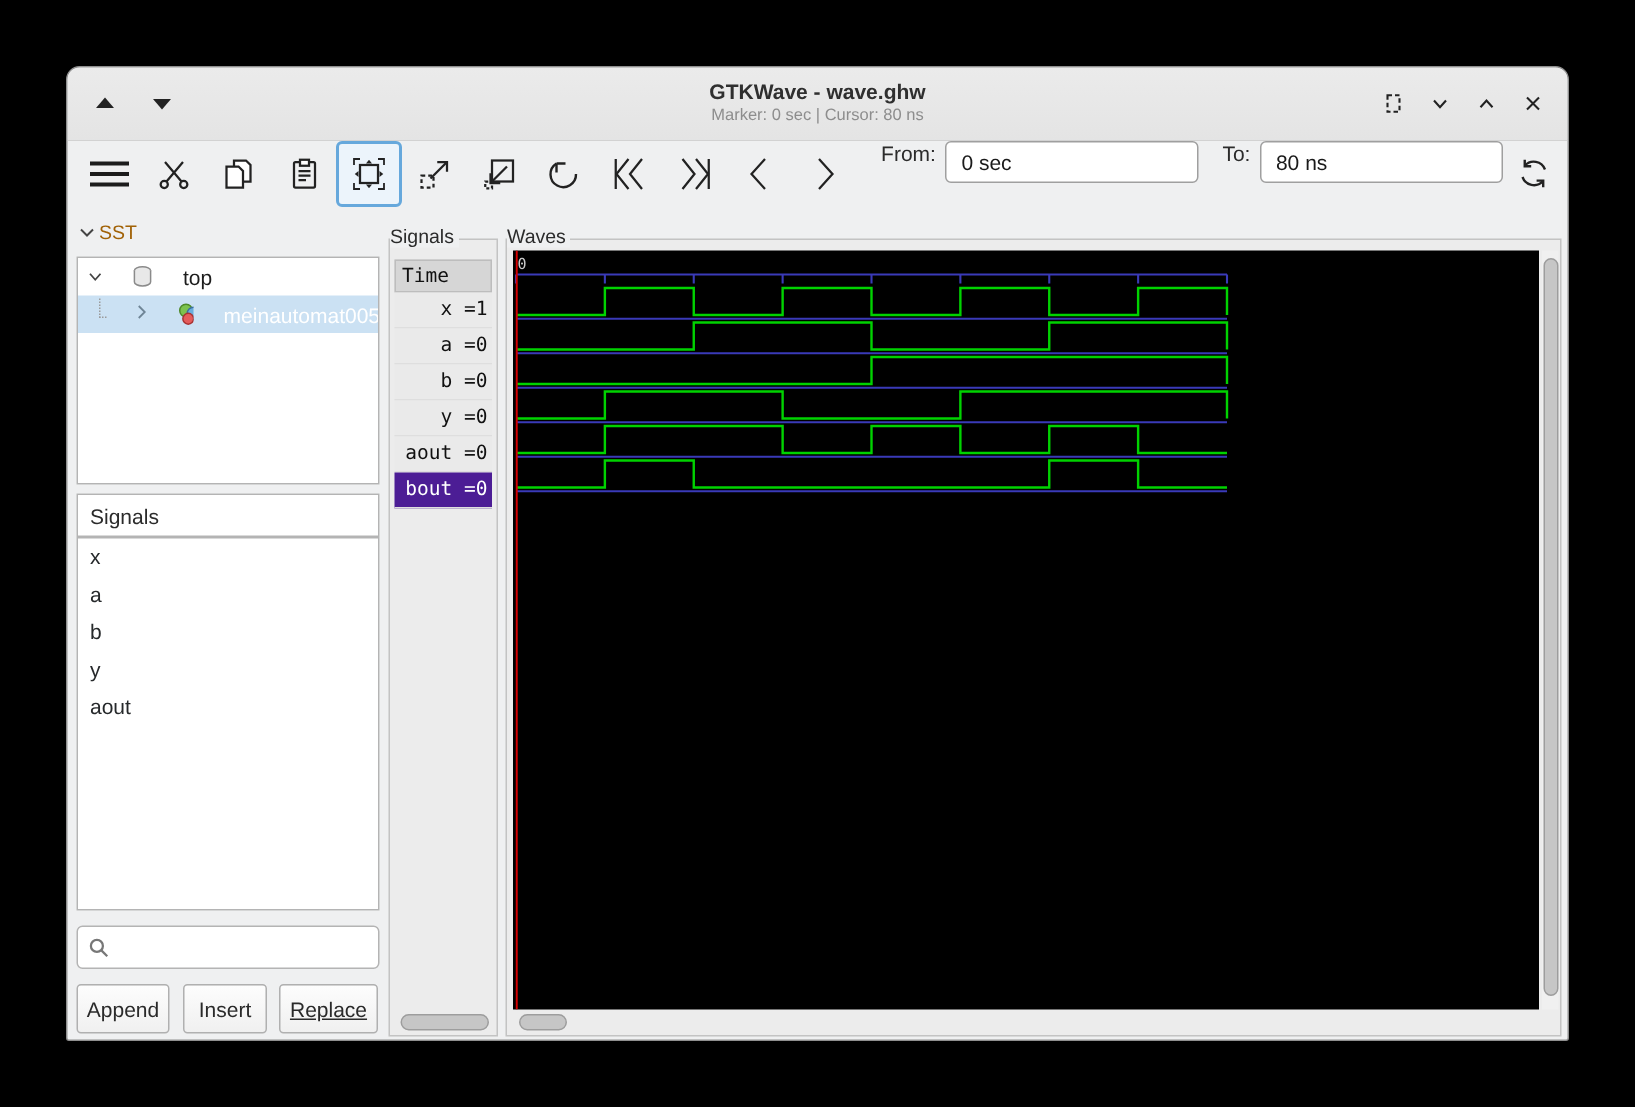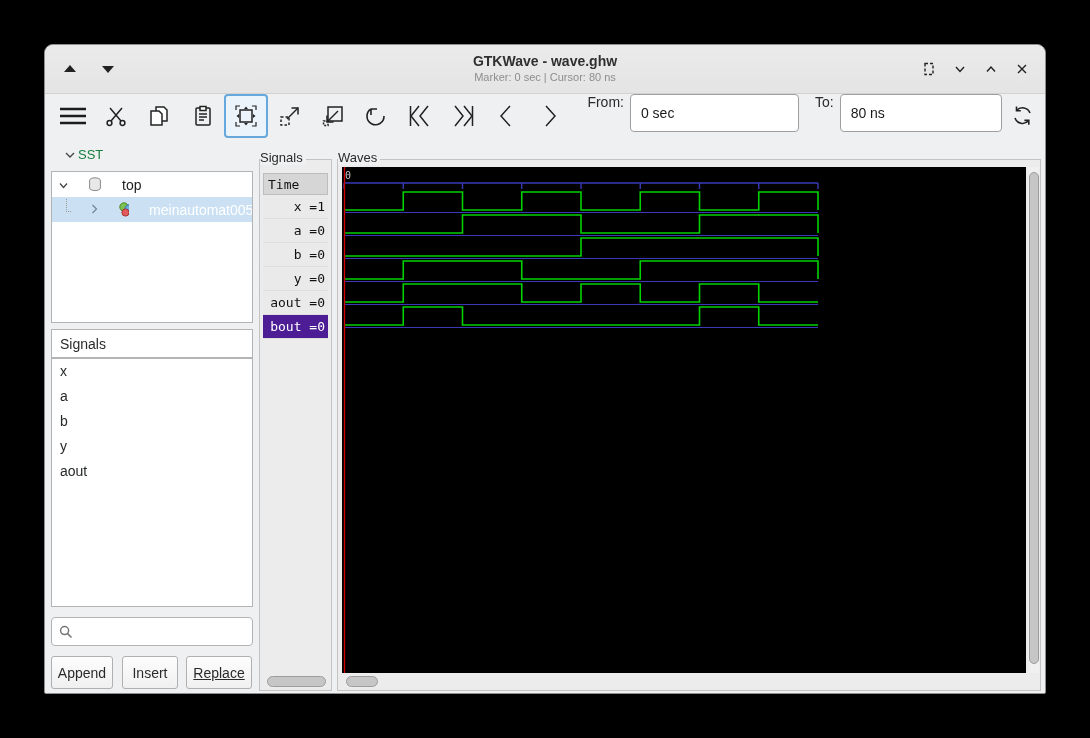--- a/index.html
+++ b/index.html
@@ -12,23 +12,23 @@
   .tb-btn{width:18px;height:18px;display:flex;align-items:center;justify-content:center;cursor:default;}
   .tb-center{position:absolute;left:0;top:0;width:100%;height:48px;text-align:center;pointer-events:none;}
   .tb-title{font-size:14px;font-weight:700;color:#2f2f2f;margin-top:8px;}
   .tb-sub{font-size:11px;color:#8d8d8d;margin-top:2px;}
   
   .toolbar{position:absolute;left:0;top:49px;width:100%;height:53px;display:flex;align-items:flex-start;padding-left:6px;box-sizing:border-box;}
   .tool{width:44px;height:44px;display:flex;align-items:center;justify-content:center;border-radius:4px;box-sizing:border-box;}
   .tool.active{border:2px solid #66a8dc;background:#ecf4fb;}
   .tool svg{display:block;}
   .fld-label{font-size:14px;color:#2b2b2b;margin:0 6px 0 16px;}
-  .fld{height:38px;border:1px solid #9f9f9f;border-radius:4px;background:#fff;font-size:14px;color:#1a1a1a;padding:0 10px;box-sizing:border-box;font-family:"Liberation Sans",sans-serif;}
-  
-  .sst-label{position:absolute;left:20px;top:102px;font-size:13px;color:#15803d;display:flex;align-items:center;gap:3px;}
+  .fld{height:28px;border:1px solid #9f9f9f;border-radius:4px;background:#fff;font-size:14px;color:#1a1a1a;padding:0 10px;box-sizing:border-box;font-family:"Liberation Sans",sans-serif;}
+  
+  .sst-label{position:absolute;left:8px;top:102px;font-size:13px;color:#a16207;display:flex;align-items:center;gap:3px;}
   .panel-box{position:absolute;background:#fff;border:1px solid #b4b4b4;box-sizing:border-box;}
   .tree{left:6px;top:126px;width:202px;height:152px;font-size:14px;color:#1d1d1d;}
   .tree-row{height:25px;display:flex;align-items:center;gap:20px;padding-left:6px;}
   .tree-row.sel{background:#cbe1f3;color:#ffffff;padding-left:14px;}
   .chev{color:#555;font-size:11px;width:10px;text-align:center;}
   .sig-header{left:6px;top:284px;width:202px;height:29px;display:flex;align-items:center;font-size:14px;color:#2b2b2b;padding-left:8px;}
   .sig-list{left:6px;top:313px;width:202px;height:249px;font-size:14px;color:#26292b;}
   .sig-item{height:25px;line-height:25px;padding-left:8px;}
   .sig-item.sel{background:#47a4e0;color:#fff;}
   .search{left:6px;top:572px;width:202px;height:29px;border-radius:4px;display:flex;align-items:center;padding-left:7px;gap:5px;}

